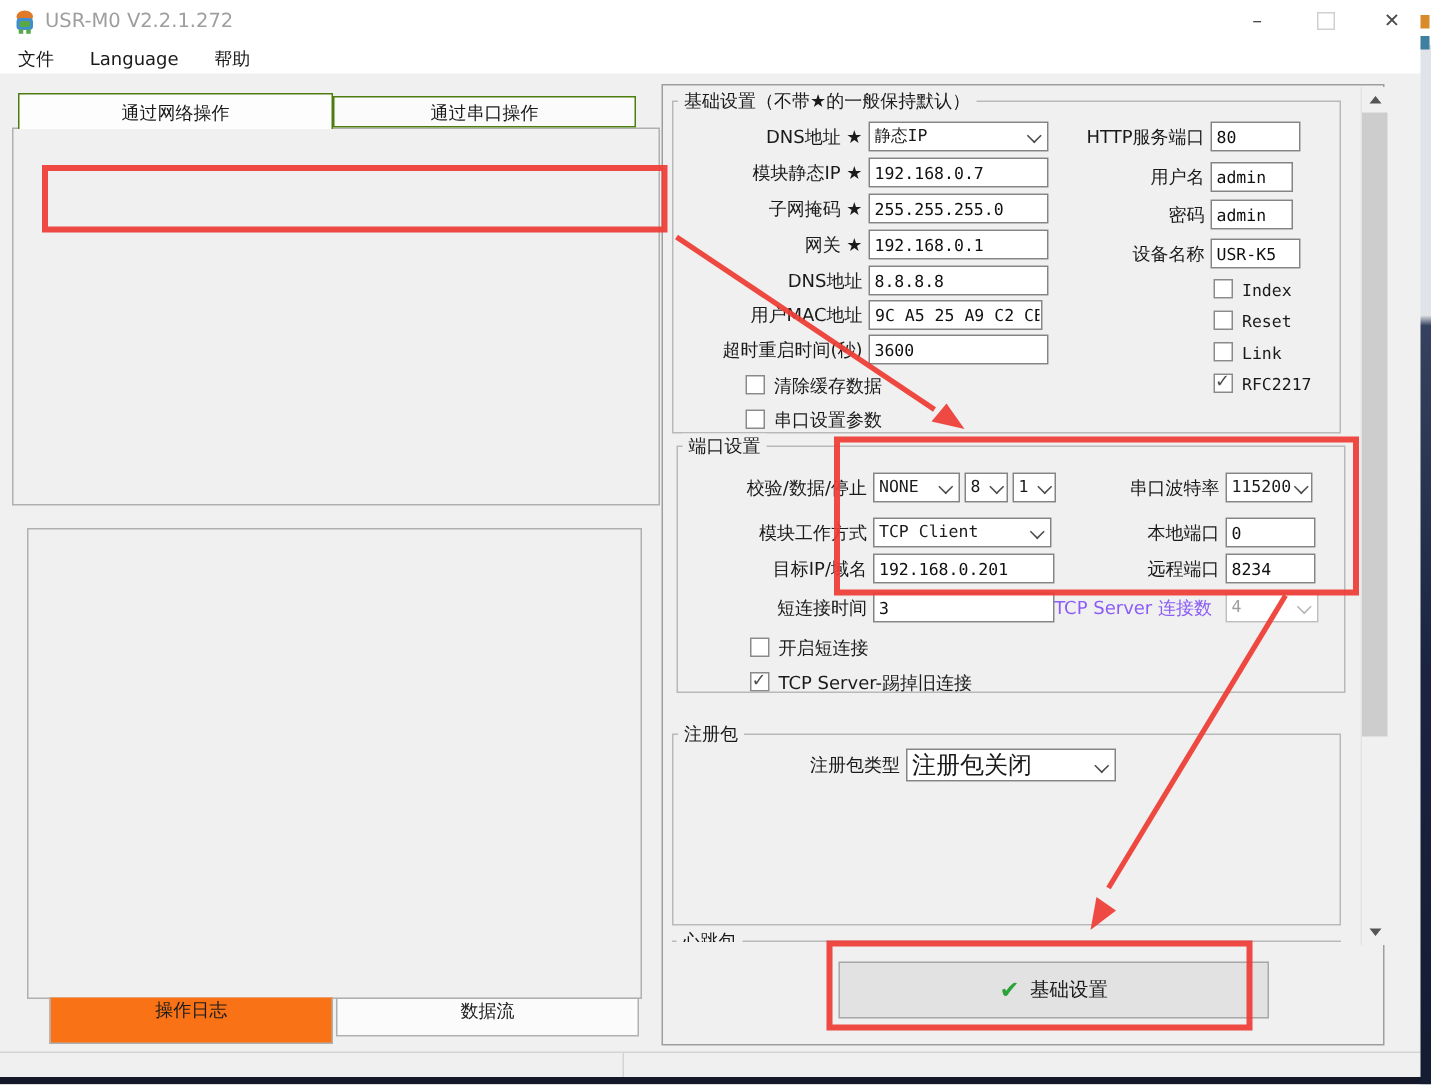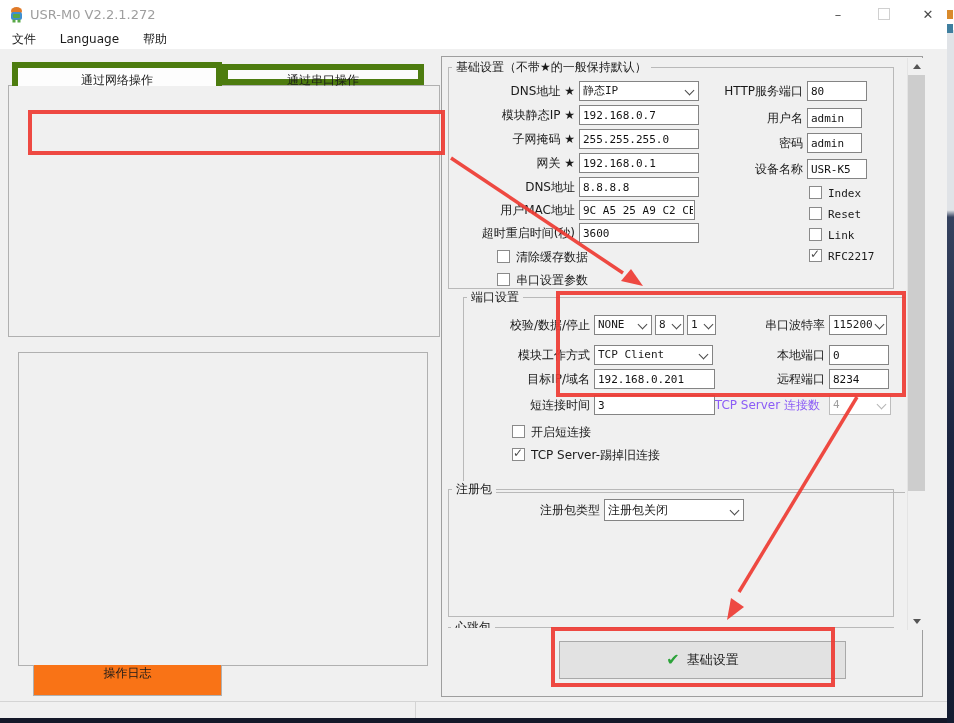--- a/index.html
+++ b/index.html
@@ -7,21 +7,21 @@
     font-family:"DejaVu Sans","Liberation Sans",sans-serif;font-size:12px;color:#1a1a1a;overflow:hidden;}
   .abs{position:absolute;}
   
   .titlebar{position:absolute;left:0;top:0;width:954px;height:28px;background:#ffffff;}
   .title-text{position:absolute;left:30px;top:7px;color:#9e9e9e;font-size:13px;}
   .wbtn{position:absolute;top:0;width:30px;height:28px;display:flex;align-items:center;justify-content:center;color:#4a4a4a;font-size:13px;}
   .maxbox{width:10px;height:10px;border:1px solid #d0d0d0;}
   .menubar{position:absolute;left:0;top:28px;width:954px;height:21px;background:#ffffff;}
   .menuitem{display:inline-block;padding:3px 10px 0 10px;height:18px;color:#1a1a1a;}
   
-  .ttab{position:absolute;background:#fbfbfb;border:6px solid #4d7c0f;box-sizing:border-box;text-align:center;z-index:2;}
+  .ttab{position:absolute;background:#fbfbfb;border:1px solid #4d7c0f;box-sizing:border-box;text-align:center;z-index:2;}
   .ttab.active{background:#fdfdfd;border-bottom:none;z-index:3;}
   .ttab .tlbl{display:inline-block;padding-top:4px;}
   .page{position:absolute;background:#f0f0f0;border:1px solid #b0b0b0;box-sizing:border-box;z-index:1;}
   .btab{position:absolute;background:#fbfbfb;border:1px solid #b0b0b0;box-sizing:border-box;text-align:center;z-index:2;}
   .btab.active{border-top:none;background:#f97316;z-index:3;}
   
   .dtable{position:absolute;background:#fff;border:1px solid #8a9099;box-sizing:border-box;overflow:hidden;}
   .dth{display:flex;height:21px;}
   .dth>div{box-sizing:border-box;padding:3px 0 0 4px;border-right:1px solid #ececec;border-bottom:1px solid #ececec;overflow:hidden;white-space:nowrap;}
   .drow{display:flex;height:21px;background:#1263c6;color:#fff;font-family:"DejaVu Sans Mono","Liberation Mono",monospace;font-size:11px;}
@@ -132,20 +132,23 @@
   <div class="logbox" style="left:30px;top:378px;width:386px;height:284px">
     <div>数据已发送</div>
     <div>点击搜到的设备可读取参数，右键点击设备列表显示更多功能</div>
     <div>读取 [ Mac : 9C A5 25 A9 C2 CB ]</div>
     <div>数据已发送</div>
     <div>读取完成</div>
   </div>
   <div class="btab active" style="left:33px;top:665px;width:189px;height:31px">
     <span class="tlbl" style="padding-top:6px">操作日志</span>
   </div>
+  <div class="btab" style="left:224px;top:665px;width:202px;height:26px">
+    <span class="tlbl" style="padding-top:4px">数据流</span>
+  </div>
 
   <div class="rpanel">
     <div class="viewport">
 
       <div class="gb" style="left:5px;top:9px;width:446px;height:222px">
         <span class="legend">基础设置（不带★的一般保持默认）</span>
         <div class="flabel" style="left:0;top:13px;width:126px">DNS地址 ★</div>
         <div class="sel" style="left:130px;top:13px;width:120px">
           <span>静态IP</span><i class="chev"></i>
         </div>
@@ -183,21 +186,21 @@
           <span class="cb"></span><span class="mono">Reset</span>
         </div>
         <div class="cbrow" style="left:360px;top:160px">
           <span class="cb"></span><span class="mono">Link</span>
         </div>
         <div class="cbrow" style="left:360px;top:181px">
           <span class="cb checked"></span><span class="mono">RFC2217</span>
         </div>
       </div>
 
-      <div class="gb" style="left:20px;top:239px;width:446px;height:196px">
+      <div class="gb" style="left:8px;top:239px;width:446px;height:165px">
         <span class="legend">端口设置</span>
         <div class="flabel" style="left:0;top:17px;width:126px">校验/数据/停止</div>
         <div class="sel" style="left:130px;top:17px;width:58px">
           <span>NONE</span><i class="chev"></i>
         </div>
         <div class="sel" style="left:191px;top:17px;width:29px">
           <span>8</span><i class="chev" style="right:3px"></i>
         </div>
         <div class="sel" style="left:223px;top:17px;width:29px">
           <span>1</span><i class="chev" style="right:3px"></i>
@@ -226,21 +229,21 @@
           <span class="cb"></span><span>开启短连接</span>
         </div>
         <div class="cbrow" style="left:48px;top:150px">
           <span class="cb checked"></span><span>TCP Server-踢掉旧连接</span>
         </div>
       </div>
 
       <div class="gb" style="left:5px;top:431px;width:446px;height:128px">
         <span class="legend">注册包</span>
         <div class="flabel" style="left:30px;top:10px;width:121px">注册包类型</div>
-        <div class="sel" style="left:155px;top:9px;width:140px;height:22px;line-height:20px;font-size:12px">
+        <div class="sel" style="left:155px;top:9px;width:140px;height:22px;line-height:20px;font-size:16px">
           <span>注册包关闭</span><i class="chev" style="top:7px"></i>
         </div>
       </div>
 
       <div class="gb" style="left:5px;top:569px;width:446px;height:60px"></div>
       <span class="legend" style="position:absolute;left:8px;top:561px">心跳包</span>
     </div>
 
     <div class="sb">
       <div class="sb-btn" style="top:0">

